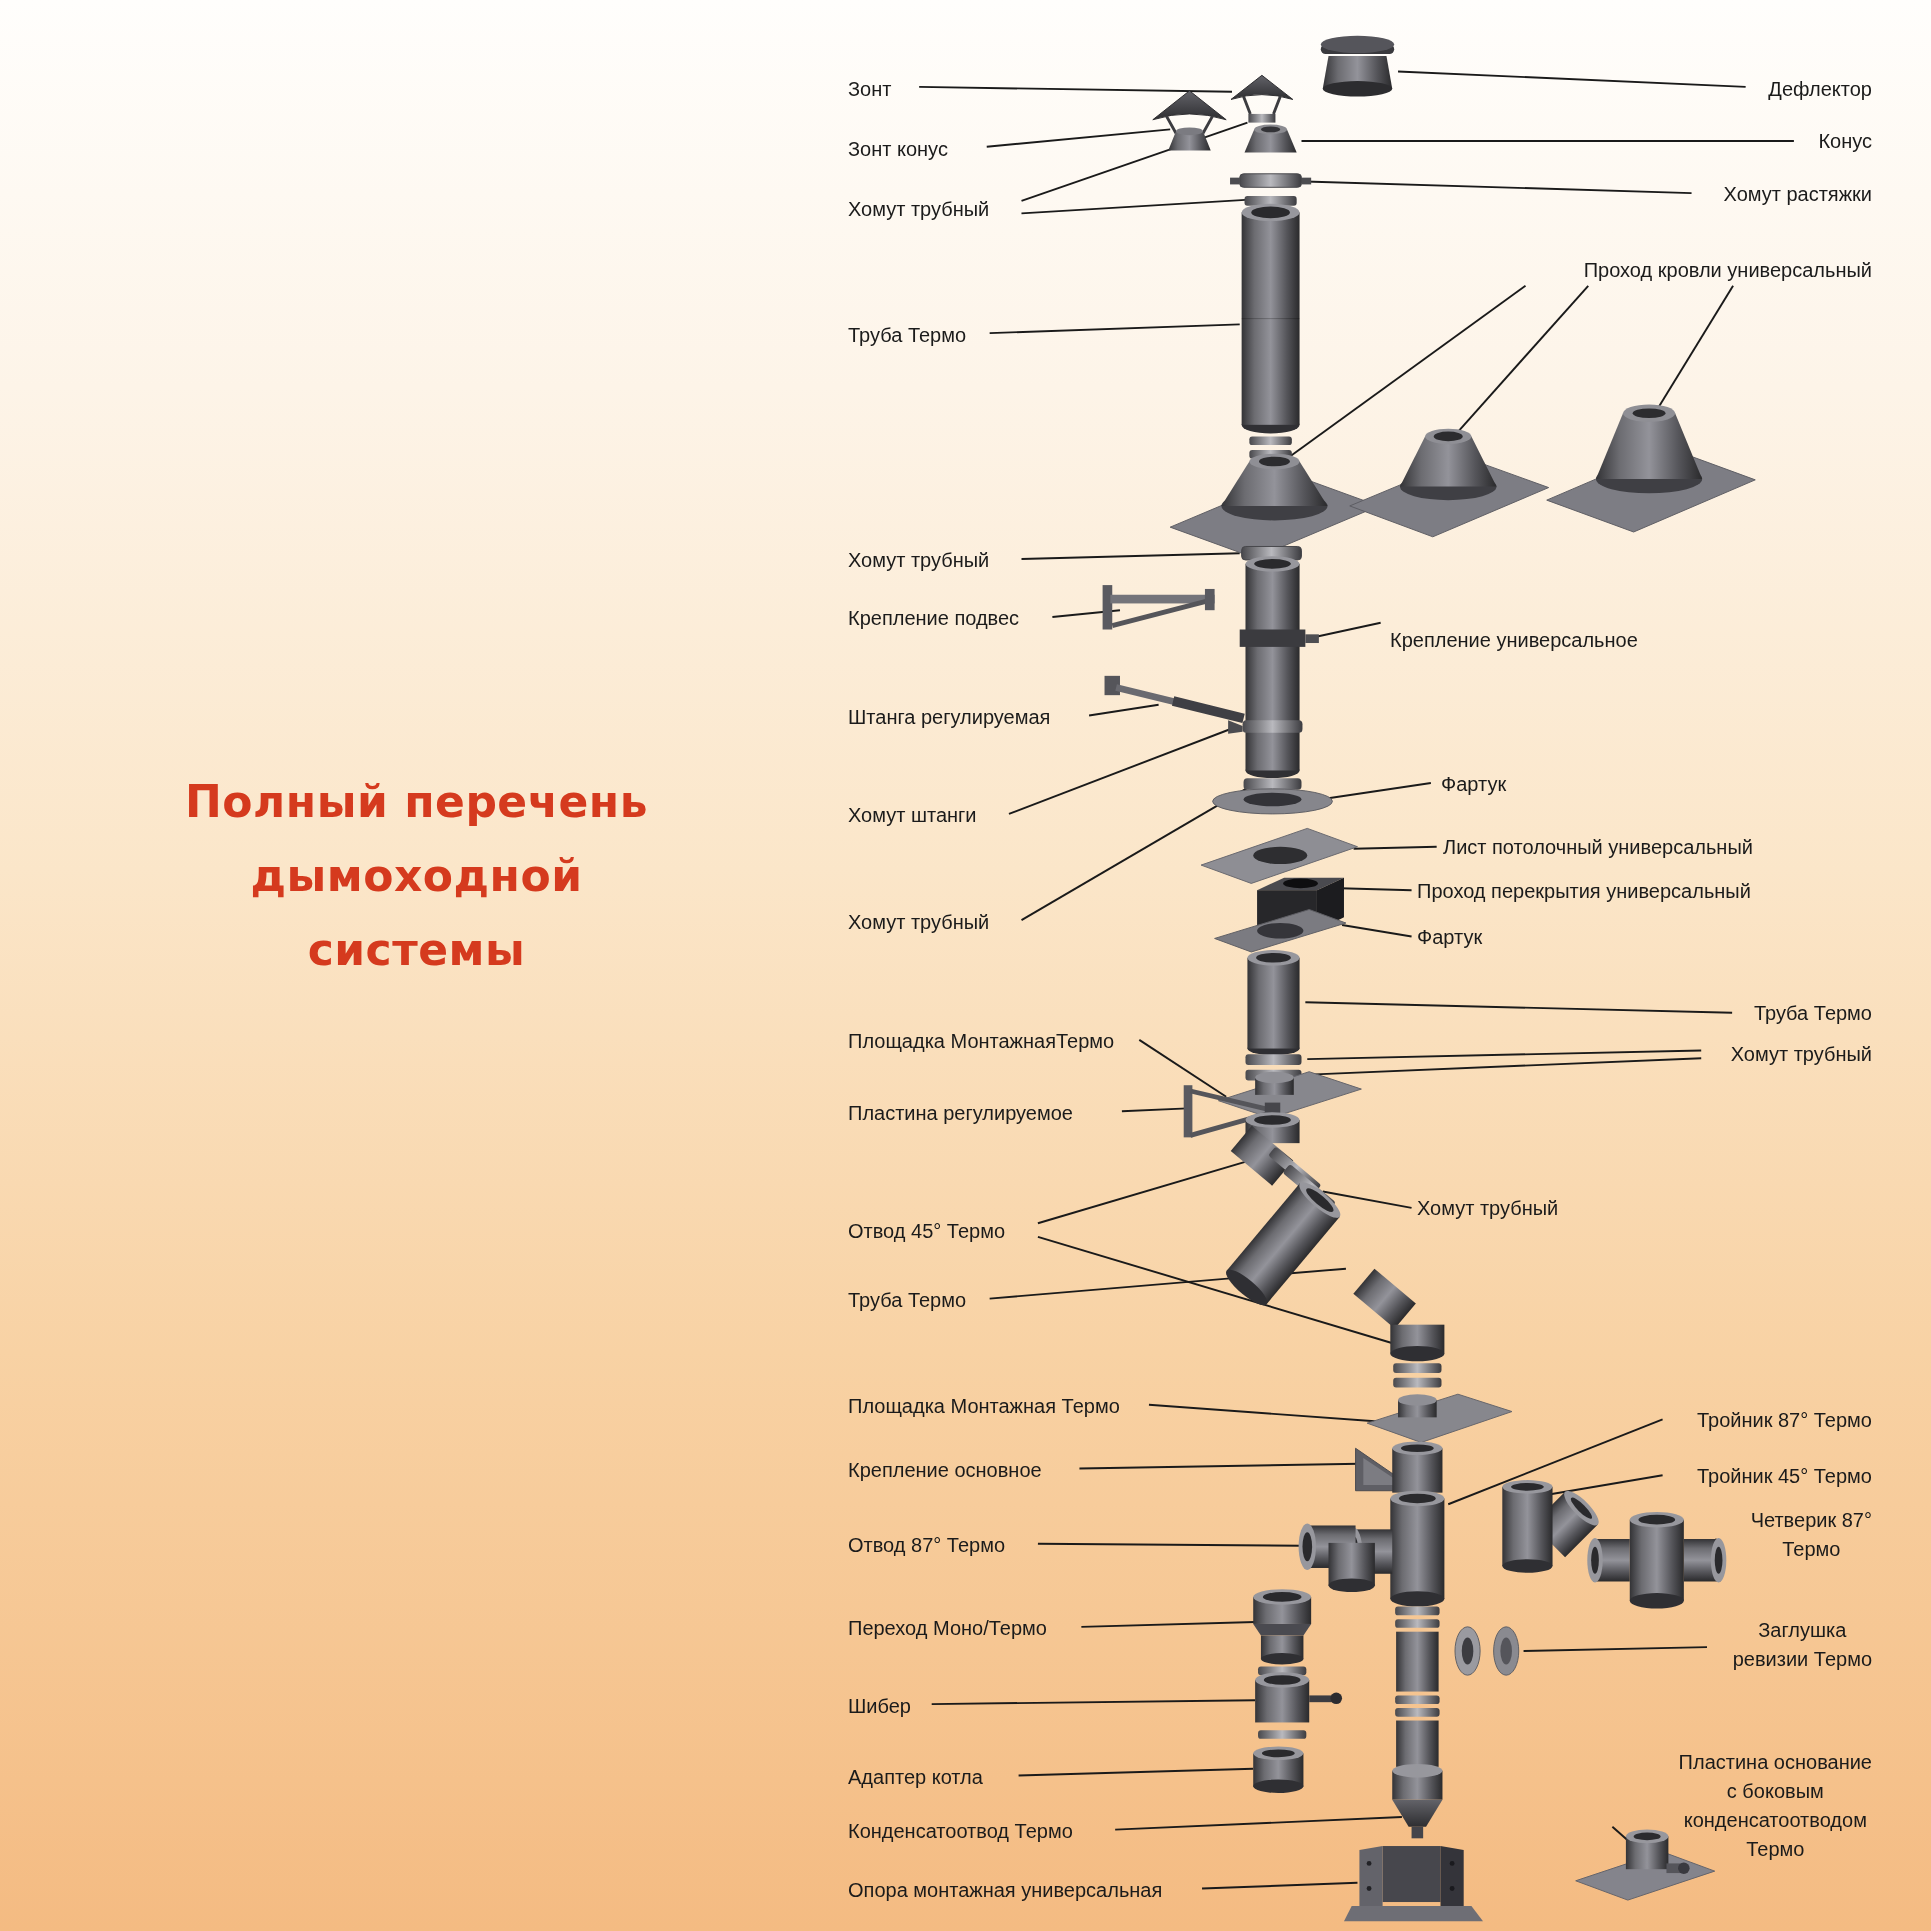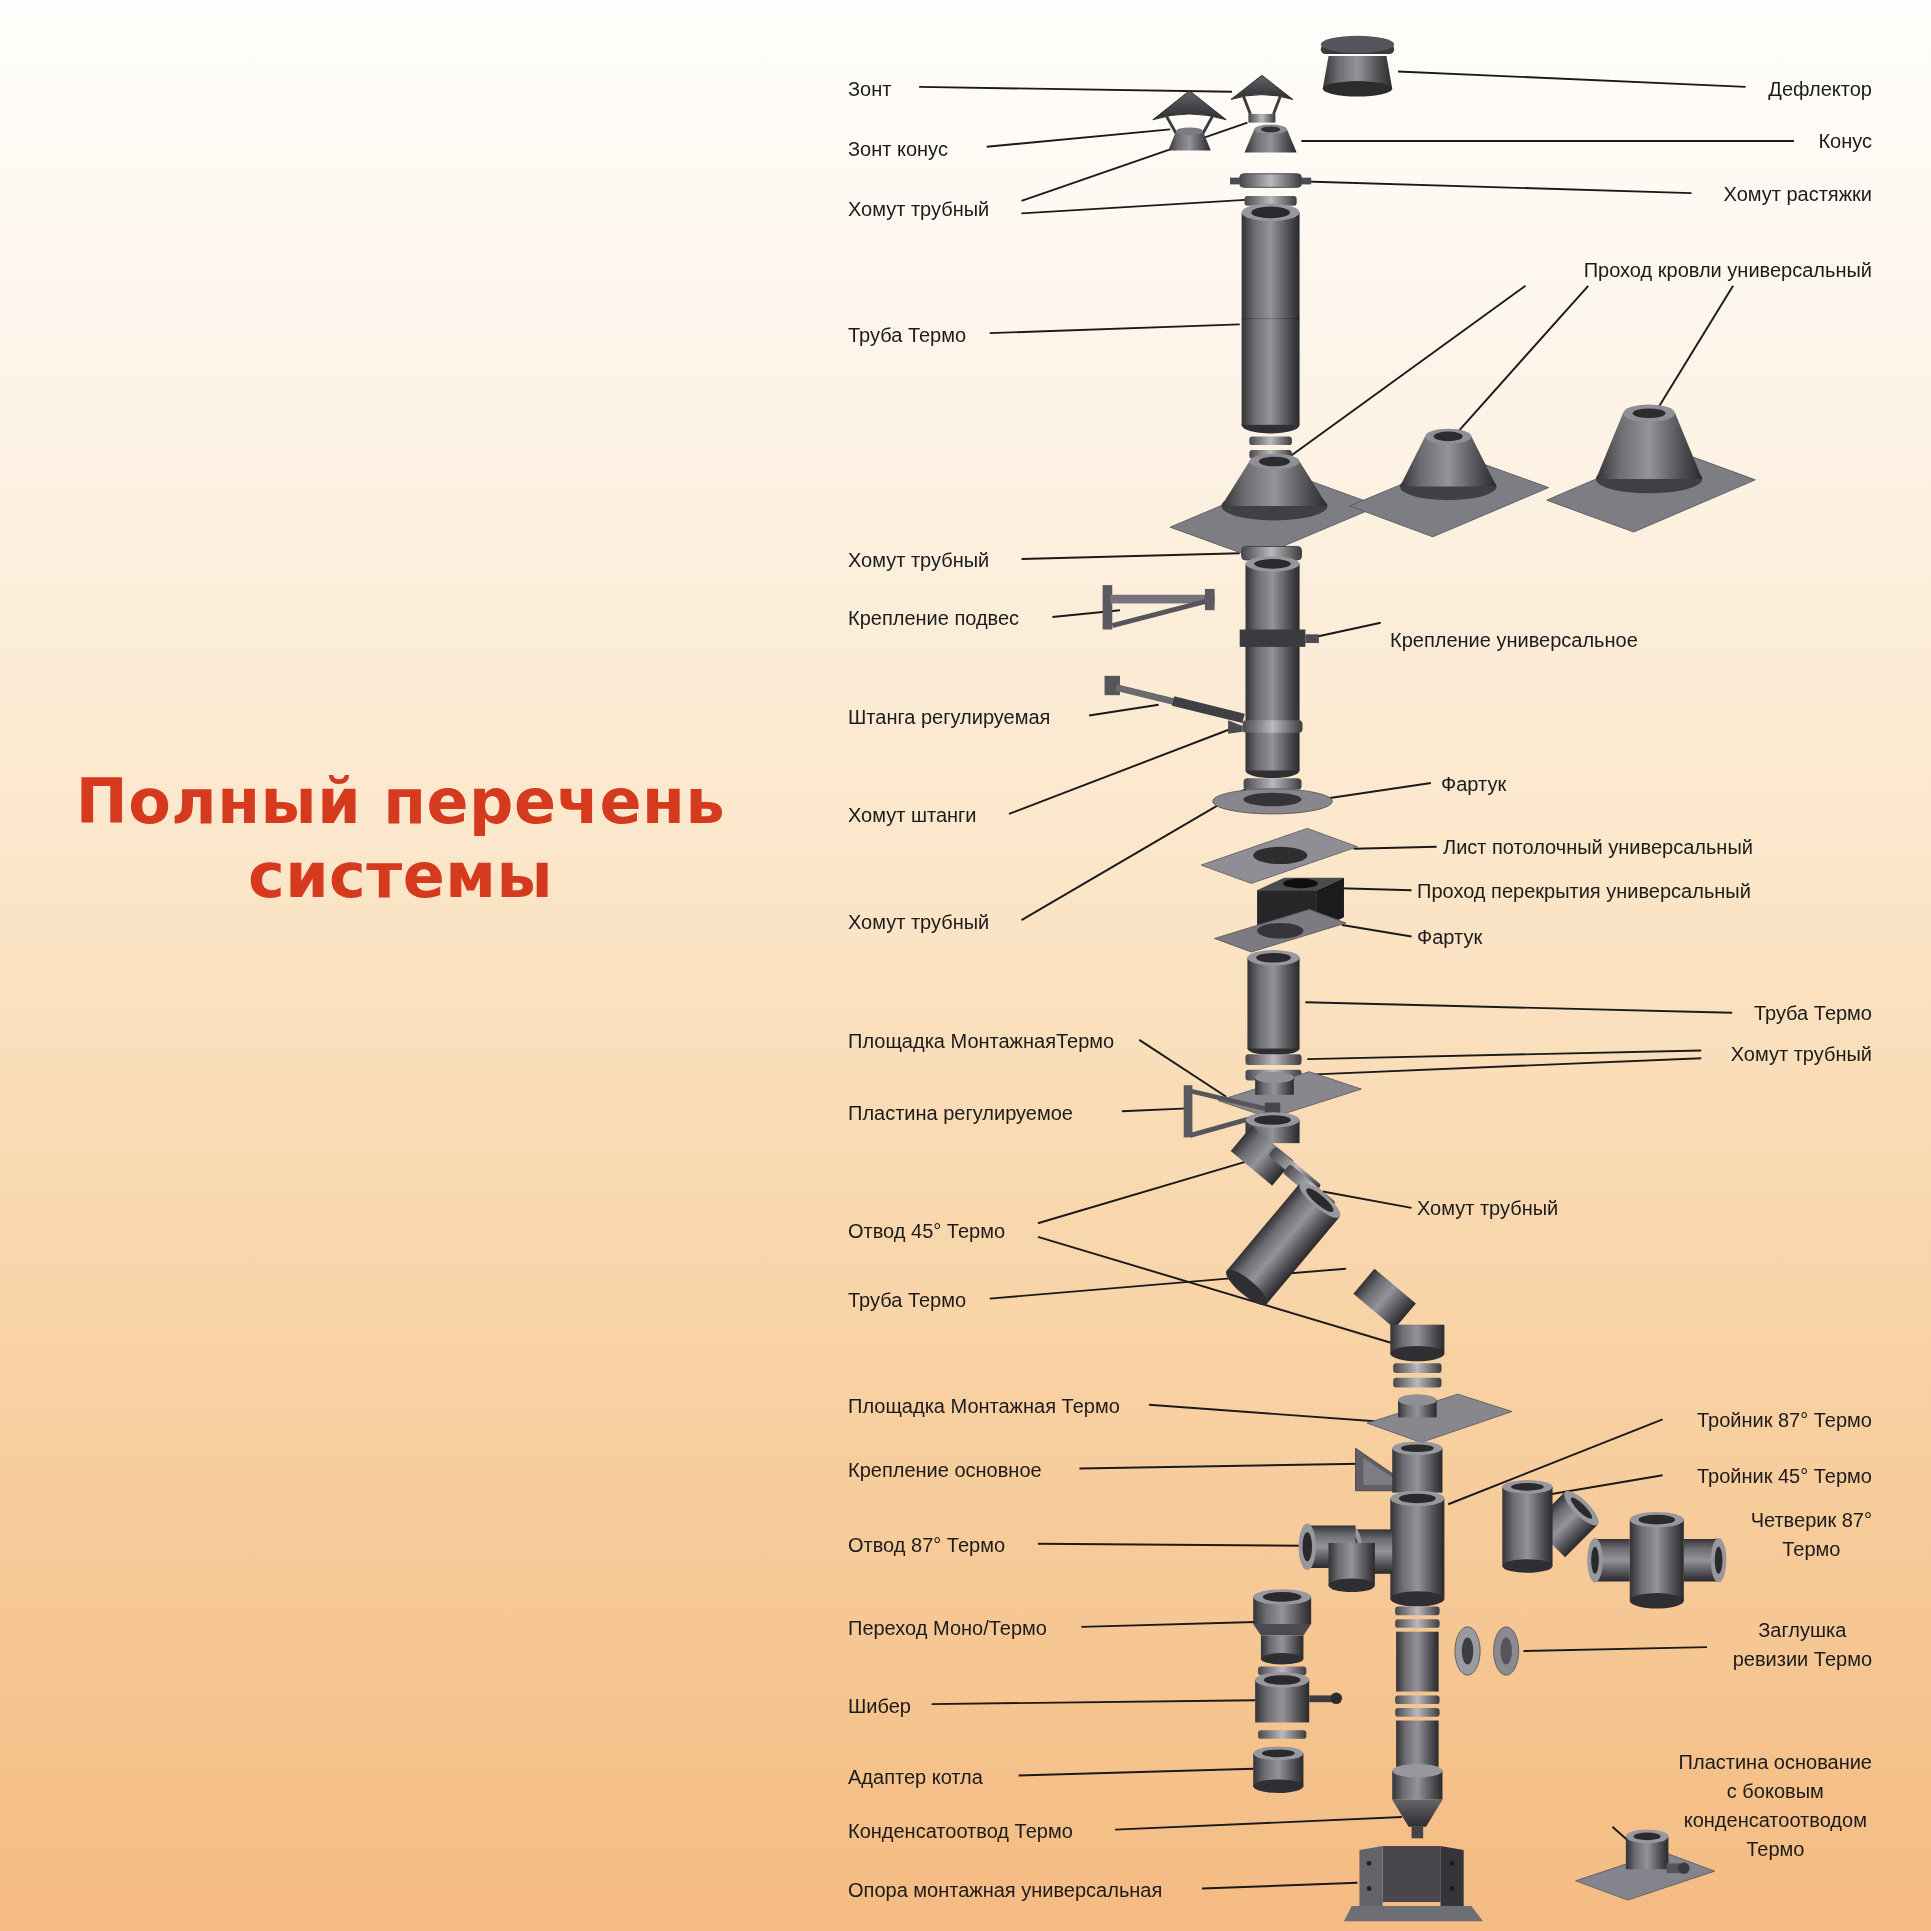--- a/index.html
+++ b/index.html
@@ -9,22 +9,22 @@
     font-family:"Liberation Sans","DejaVu Sans",sans-serif;
   }
   #art{position:absolute;left:0;top:0;}
   .lbl{
     position:absolute;font-size:20px;line-height:29px;color:#1b1b1b;
     white-space:pre;
   }
   .lbl.r{right:59px;text-align:center;}
   .lbl.l{left:848px;}
   #title{
-    position:absolute;left:19px;top:765px;width:763px;text-align:center;
-    color:var(--title_red,#d53a1e);font-weight:bold;font-size:62px;line-height:74px;
+    position:absolute;left:35px;top:765px;width:763px;text-align:center;
+    color:var(--title_red,#d53a1e);font-weight:bold;font-size:44px;line-height:74px;
     font-family:"DejaVu Sans","Liberation Sans",sans-serif;letter-spacing:0.5px;
   }
 </style>
 </head>
 <body>
 
 <div id="canvas">
 
   <svg id="art" width="1931" height="1931" viewBox="0 0 2000 2000">
     <defs>
@@ -422,20 +422,21 @@
     <g>
       <rect x="1298" y="1816" width="52" height="34" fill="url(#gP)"></rect>
       <ellipse cx="1324" cy="1816" rx="26" ry="7" fill="#97979d"></ellipse>
       <ellipse cx="1324" cy="1816" rx="17" ry="4" fill="#2a2a2d"></ellipse>
       <ellipse cx="1324" cy="1850" rx="26" ry="7" fill="#2f2f33"></ellipse>
     </g>
   </svg>
 
   <div id="title">
     <div>Полный перечень</div>
+    <div>дымоходной</div>
     <div>системы</div>
   </div>
 
   <div class="lbl l" style="top:75px">Зонт</div>
   <div class="lbl l" style="top:135px">Зонт конус</div>
   <div class="lbl l" style="top:195px">Хомут трубный</div>
   <div class="lbl l" style="top:321px">Труба Термо</div>
   <div class="lbl l" style="top:546px">Хомут трубный</div>
   <div class="lbl l" style="top:604px">Крепление подвес</div>
   <div class="lbl l" style="top:703px">Штанга регулируемая</div>

